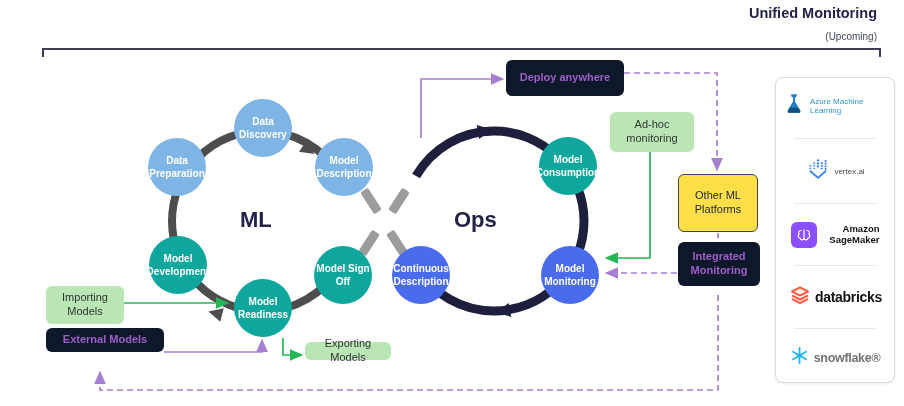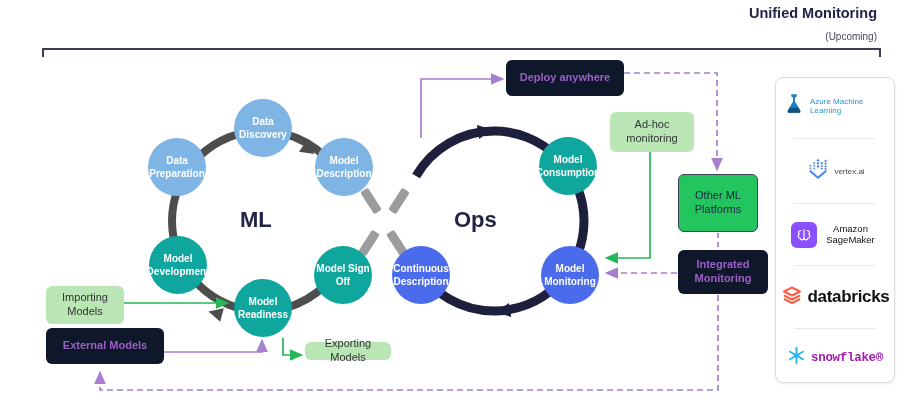--- a/index.html
+++ b/index.html
@@ -17,33 +17,33 @@
         align-items:center;justify-content:center;text-align:center;color:#fff;
         font-weight:bold;font-size:10px;line-height:1.3;z-index:2;padding:2px;box-sizing:border-box;}
   .c-lightblue{background:#7fb5e5;}
   .c-teal{background:#0fa79d;}
   .c-blue{background:#4a6beb;}
   .cycle-label{position:absolute;font-size:22px;font-weight:bold;color:#232347;z-index:2;text-align:left;}
   .box{position:absolute;border-radius:6px;display:flex;align-items:center;justify-content:center;
        text-align:center;font-size:11px;line-height:1.25;z-index:4;padding:3px 6px;box-sizing:border-box;}
   .box-purple{background:#0f172a;color:#9c5fc7;font-weight:bold;}
   .box-green{background:#b9e6b4;color:#333;}
-  .box-gray{background:#22c55e;border:1.5px solid #3f4358;color:#232747;}
+  .box-gray{background:#fde047;border:1.5px solid #3f4358;color:#232747;}
   .platform-card{position:absolute;left:775px;top:77px;width:120px;height:306px;background:#fff;
                  border:1px solid #dcdcdc;border-radius:8px;box-shadow:0 1px 3px rgba(0,0,0,.08);
                  display:flex;flex-direction:column;align-items:center;justify-content:space-between;
                  padding:13px 5px;box-sizing:border-box;z-index:2;}
   .platform{display:flex;flex-direction:row;align-items:center;gap:3px;}
   .platform-row{flex-direction:row;gap:5px;}
   .divider{width:82px;height:1px;background:#e9e9e9;}
   .p-azure-label{font-size:8px;color:#2a96c8;}
   .p-vertex-label{font-size:8px;color:#4a4a4a;}
-  .p-sagemaker-label{font-size:9.5px;font-weight:normal;color:#111;line-height:1.15;width:58px;text-align:center;}
-  .p-databricks-label{font-size:17px;font-weight:bold;color:#111;letter-spacing:-.3px;}
-  .p-snowflake-label{font-size:12.5px;color:#a21caf;font-weight:bold;letter-spacing:-.3px;font-family:Liberation Mono, monospace;}
+  .p-sagemaker-label{font-size:9.5px;font-weight:bold;color:#111;line-height:1.15;width:58px;text-align:right;}
+  .p-databricks-label{font-size:14px;font-weight:bold;color:#111;letter-spacing:-.3px;}
+  .p-snowflake-label{font-size:12.5px;color:#737373;font-weight:bold;letter-spacing:-.3px;}
   .sagemaker-badge{width:26px;height:26px;border-radius:6px;background:#8c4fff;display:flex;
                    align-items:center;justify-content:center;}
 </style>
 </head>
 <body>
 
 <div class="stage">
 
   <div class="title-block">
     <div class="title-main">Unified Monitoring</div>
@@ -124,23 +124,23 @@
     <path d="M677,273 L608,273" stroke="#a77fd1" stroke-width="1.7" fill="none" stroke-dasharray="6 4" marker-end="url(#ap)"></path>
 
     <path d="M650,152 L650,258 L608,258" stroke="#25b757" stroke-width="1.7" fill="none" marker-end="url(#ag)"></path>
 
     <path d="M718,295 L718,390 L100,390 L100,374" stroke="#a77fd1" stroke-width="1.7" fill="none" stroke-dasharray="6 4" marker-end="url(#ap)"></path>
   </svg>
 
   <div class="box box-purple" style="left:506px;top:60px;width:118px;height:36px">Deploy anywhere</div>
   <div class="box box-green" style="left:610px;top:112px;width:84px;height:40px">Ad-hoc monitoring</div>
   <div class="box box-gray" style="left:678px;top:174px;width:80px;height:58px">Other ML Platforms</div>
-  <div class="box box-purple" style="left:678px;top:250px;width:90px;height:44px">Integrated Monitoring</div>
+  <div class="box box-purple" style="left:678px;top:242px;width:82px;height:44px">Integrated Monitoring</div>
   <div class="box box-green" style="left:46px;top:286px;width:78px;height:38px">Importing Models</div>
-  <div class="box box-purple" style="left:46px;top:328px;width:118px;height:36px">External Models</div>
+  <div class="box box-purple" style="left:46px;top:328px;width:118px;height:24px">External Models</div>
   <div class="box box-green" style="left:305px;top:342px;width:86px;height:18px">Exporting Models</div>
 
   <div class="platform-card">
 
     <div class="platform">
       <span>
         <svg width="26" height="26" viewBox="0 0 24 24">
           <path d="M9.5 3h5v2.1l-1.6 1v3.6l4.6 7.6c.9 1.4.1 2.7-1.4 2.7H7.9c-1.5 0-2.3-1.3-1.4-2.7l4.6-7.6V6.1l-1.6-1z" fill="#1e7fc4"></path>
           <path d="M8.2 15.5h7.6l2 3.3c.5.9 0 1.2-.7 1.2H7c-.7 0-1.2-.3-.7-1.2z" fill="#114f7e"></path>
         </svg>

